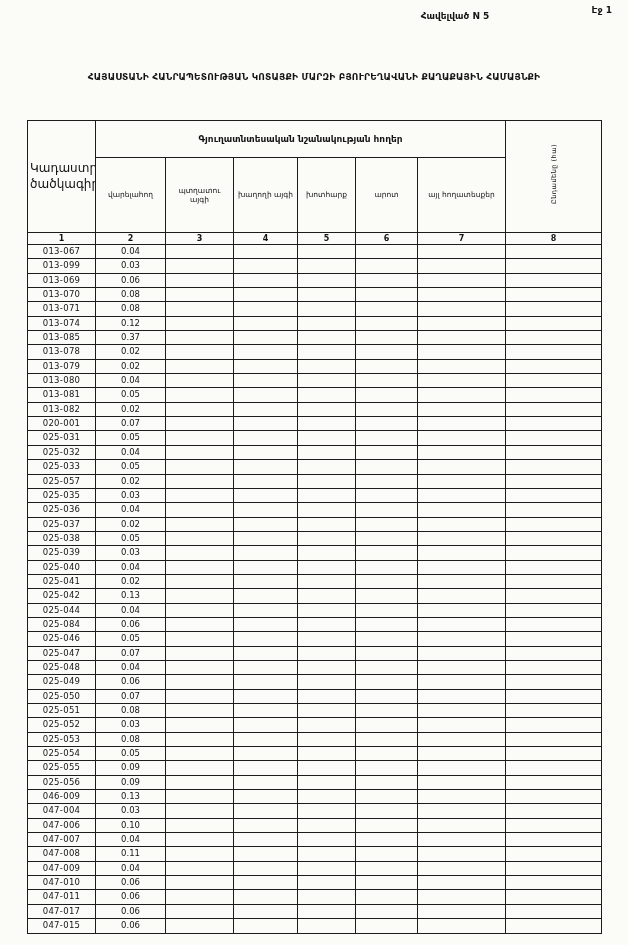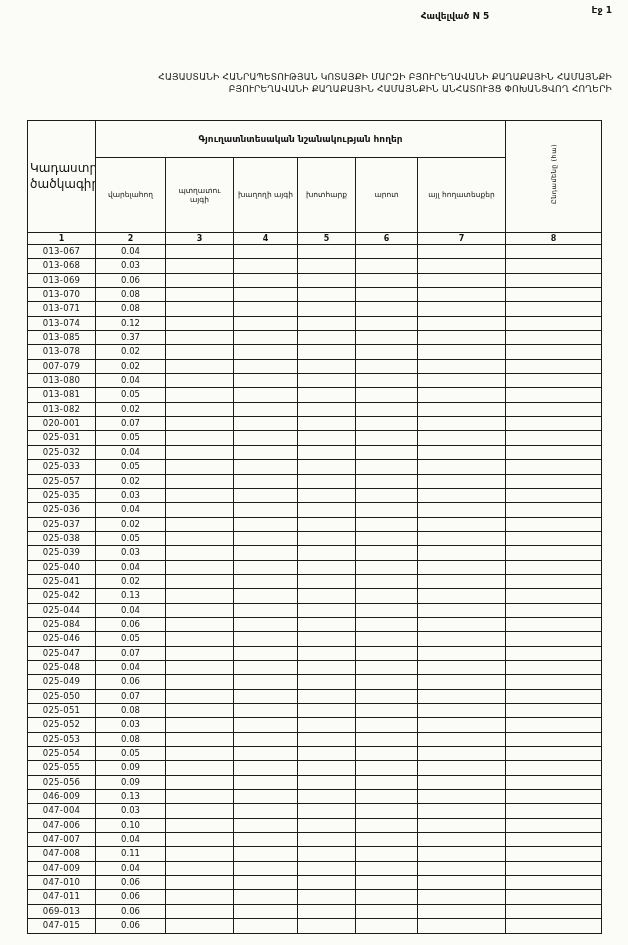--- a/index.html
+++ b/index.html
@@ -18,21 +18,21 @@
   .page-number {
     position: absolute; top: 5px; right: 16px;
     font-size: 9px; font-weight: bold;
   }
   .doc-header {
     position: absolute; top: 11px; left: 280px; width: 350px;
     text-align: center; font-size: 9px; font-weight: bold; line-height: 1.3;
   }
   .doc-title {
     position: absolute; top: 71px; left: 16px; width: 596px;
-    text-align: right; font-size: 9px; font-weight: normal; line-height: 1.35;
+    text-align: center; font-size: 9px; font-weight: bold; line-height: 1.35;
     letter-spacing: 0.2px;
   }
   .table-wrap { position: absolute; top: 120px; left: 27px; }
   table {
     border-collapse: collapse; table-layout: fixed; width: 574px;
     background: #fbfbf8;
   }
   th, td { border: 1px solid #1c1c1c; overflow: hidden; }
   thead th { font-weight: bold; vertical-align: middle; text-align: center; padding: 1px 2px; }
   th.h-code { font-size: 12px; line-height: 1.3; font-weight: normal; }
@@ -59,21 +59,20 @@
 <div class="page">
 
   <div class="page-number">Էջ 1</div>
 
   <div class="doc-header">
     <div>Հավելված N 5</div>
   </div>
 
   <div class="doc-title">
     <div>ՀԱՅԱՍՏԱՆԻ ՀԱՆՐԱՊԵՏՈՒԹՅԱՆ ԿՈՏԱՅՔԻ ՄԱՐԶԻ ԲՅՈՒՐԵՂԱՎԱՆԻ ՔԱՂԱՔԱՅԻՆ ՀԱՄԱՅՆՔԻ</div>
-    <div>ԲՅՈՒՐԵՂԱՎԱՆԻ ՔԱՂԱՔԱՅԻՆ ՀԱՄԱՅՆՔԻՆ ԱՆՀԱՏՈՒՅՑ ՓՈԽԱՆՑՎՈՂ ՀՈՂԵՐԻ</div>
   </div>
 
   <div class="table-wrap">
     <table>
       <colgroup>
         <col style="width:68px">
         <col style="width:70px">
         <col style="width:68px">
         <col style="width:64px">
         <col style="width:58px">
@@ -114,21 +113,21 @@
     <td>0.04</td>
     <td></td>
     <td></td>
     <td></td>
     <td></td>
     <td></td>
     <td></td>
   </tr>
 
   <tr>
-    <td class="code">013-068</td>
+    <td class="code">013-099</td>
     <td>0.03</td>
     <td></td>
     <td></td>
     <td></td>
     <td></td>
     <td></td>
     <td></td>
   </tr>
 
   <tr>
@@ -191,21 +190,21 @@
     <td>0.02</td>
     <td></td>
     <td></td>
     <td></td>
     <td></td>
     <td></td>
     <td></td>
   </tr>
 
   <tr>
-    <td class="code">007-079</td>
+    <td class="code">013-079</td>
     <td>0.02</td>
     <td></td>
     <td></td>
     <td></td>
     <td></td>
     <td></td>
     <td></td>
   </tr>
 
   <tr>
@@ -609,21 +608,21 @@
     <td>0.06</td>
     <td></td>
     <td></td>
     <td></td>
     <td></td>
     <td></td>
     <td></td>
   </tr>
 
   <tr>
-    <td class="code">069-013</td>
+    <td class="code">047-017</td>
     <td>0.06</td>
     <td></td>
     <td></td>
     <td></td>
     <td></td>
     <td></td>
     <td></td>
   </tr>
 
   <tr>

